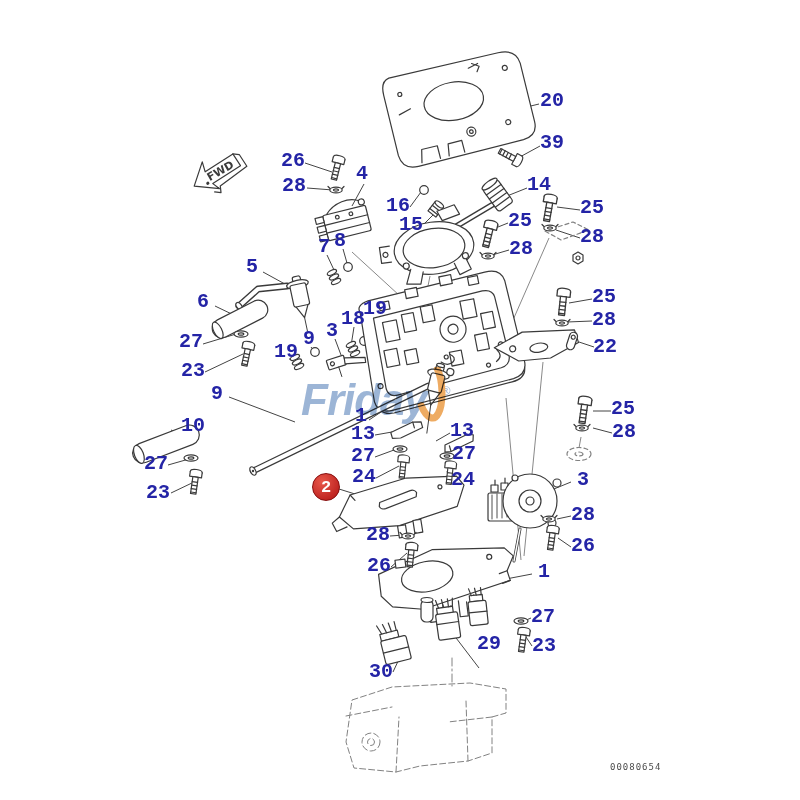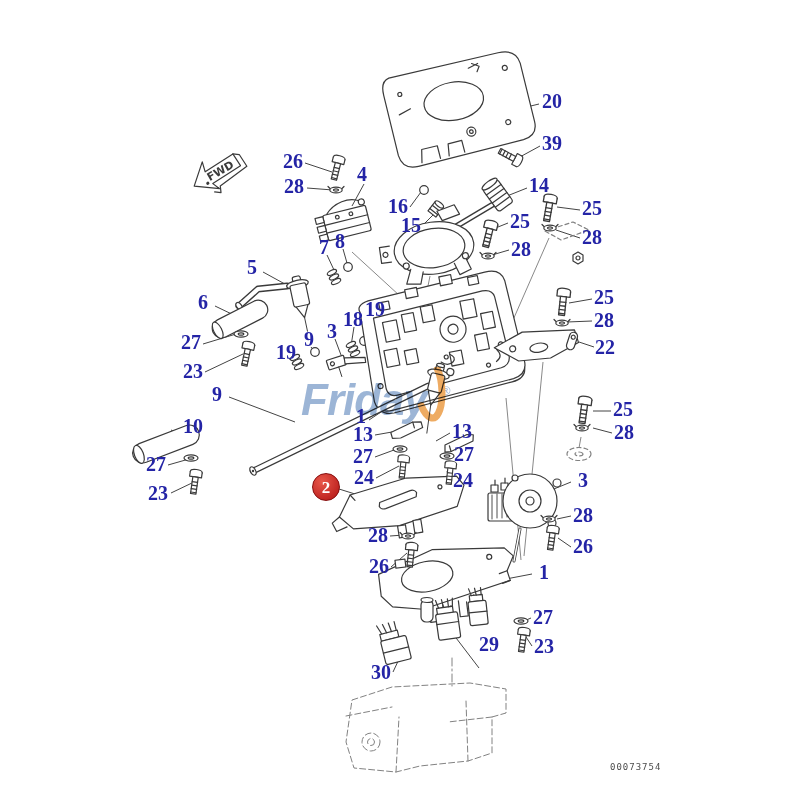--- a/index.html
+++ b/index.html
@@ -1,21 +1,21 @@
 <!DOCTYPE html>
 <html style="--lc: #2424a6; --hc: #c01818; --wm: #94afd3; --bg: #ffffff;"><head>
 <meta charset="utf-8">
 <style>
   html,body{margin:0;padding:0;background:#fff;}
   .stage{position:relative;width:800px;height:800px;background:var(--bg,#fff);overflow:hidden;
          font-family:"Liberation Serif",serif;}
   svg{position:absolute;inset:0;}
   .callouts{position:absolute;inset:0;z-index:30;}
   .callout{position:absolute;transform:translate(-50%,-50%);
-           font-family:Liberation Serif, serif;font-weight:700;font-size:20px;
+           font-family:Liberation Mono, monospace;font-weight:700;font-size:20px;
            color:var(--lc,#2424a6);line-height:1;white-space:nowrap;}
   .callout.highlight{width:26px;height:26px;border-radius:50%;
            background:radial-gradient(circle at 35% 30%, #e8574a, #b01212);
            border:1px solid #870d0d;color:#fff;font-size:17px;
            display:flex;align-items:center;justify-content:center;}
   .watermark{position:absolute;left:293px;top:375px;z-index:20;display:flex;align-items:center;
            font-family:"Liberation Sans",sans-serif;font-weight:700;font-style:italic;
            font-size:44px;letter-spacing:-1px;color:var(--wm,#94afd3);
            mix-blend-mode:multiply;opacity:.92;margin-left:8px;}
   .watermark .swoosh{position:relative;width:30px;height:58px;margin:-8px -8px 0 -10px;z-index:1;}
@@ -463,15 +463,15 @@
       <div class="callout" style="left: 378px; top: 535px;">28</div>
       <div class="callout" style="left: 583px; top: 546px;">26</div>
       <div class="callout" style="left: 379px; top: 566px;">26</div>
       <div class="callout" style="left: 544px; top: 572px;">1</div>
       <div class="callout" style="left: 543px; top: 617px;">27</div>
       <div class="callout" style="left: 544px; top: 646px;">23</div>
       <div class="callout" style="left: 381px; top: 672px;">30</div>
       <div class="callout" style="left: 489px; top: 644px;">29</div>
     </div>
 
-<div class="doc-code">00073754</div>
+<div class="doc-code">00080654</div>
 
 </div>
 
 </body></html>

